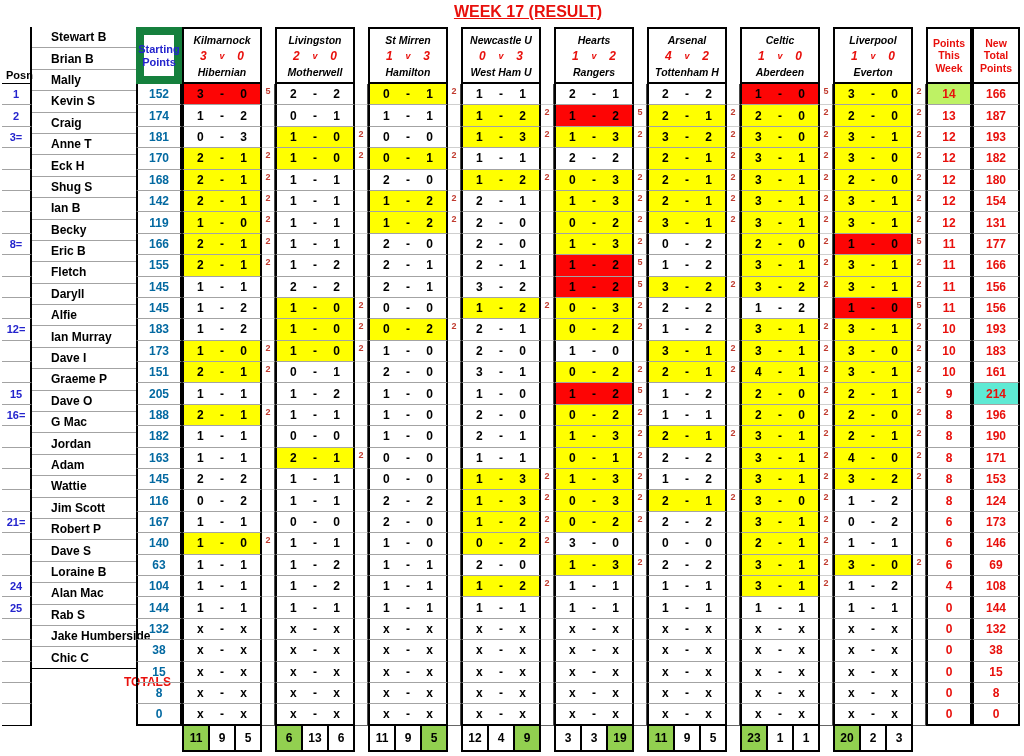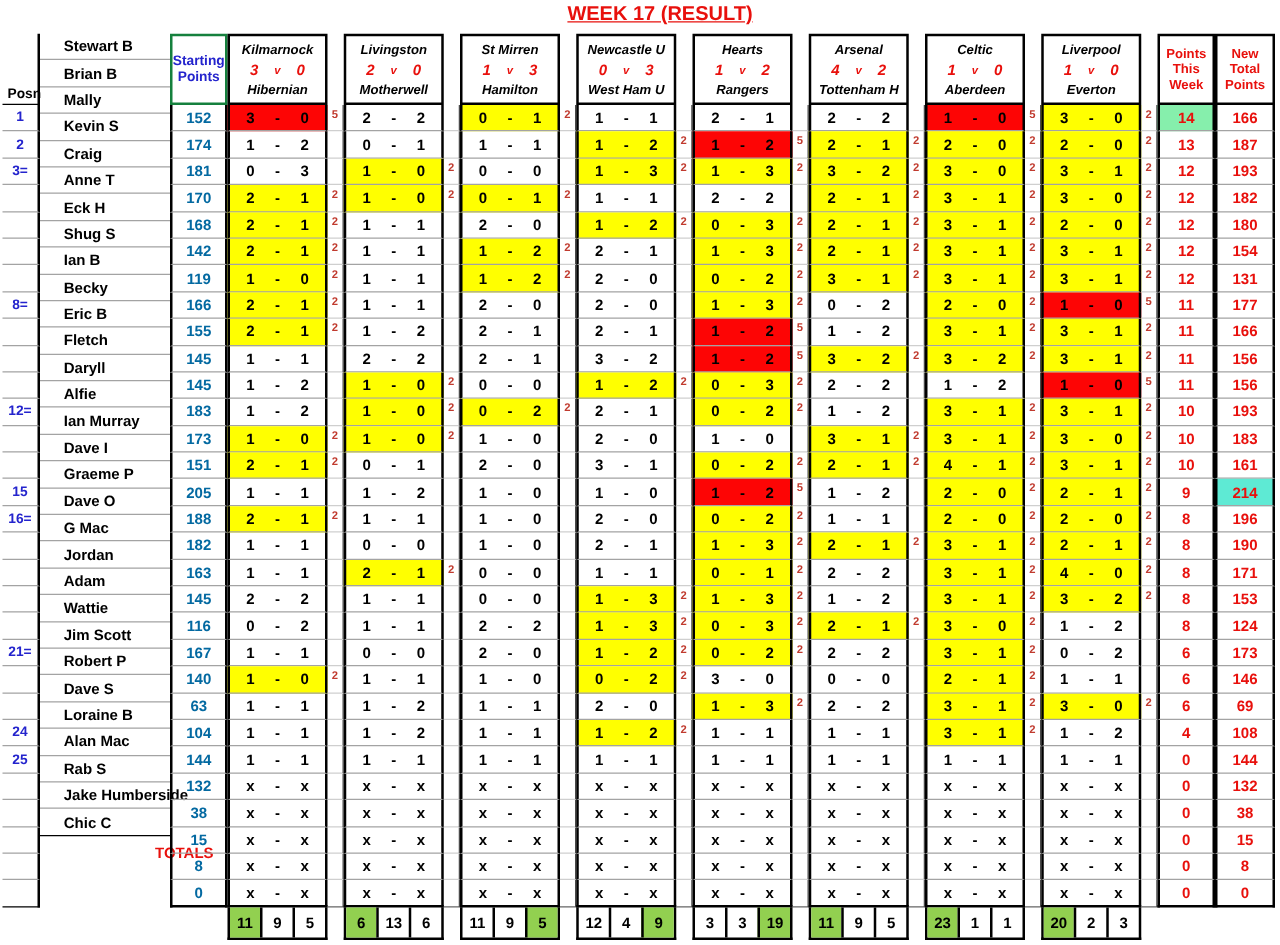--- a/index.html
+++ b/index.html
@@ -26,37 +26,37 @@
   .posn-cell{border-right:2px solid #000;border-bottom:1px solid #a3a3a3;
     justify-content:center;color:#2424cd;font-weight:bold;font-size:11px;}
   .posn-cell.last{border-bottom:1px solid #000;}
 
   .name-hdr{display:flex;align-items:flex-end;padding:0 0 2px 8px;font-size:11px;font-weight:bold;
     border-bottom:1px solid #000;}
   .name-cell{border-bottom:1px solid #a3a3a3;padding-left:19px;font-weight:bold;font-size:12px;white-space:nowrap;}
   .name-cell.last{border-bottom:1px solid #000;}
   .totals-label{color:#e8100c;font-weight:bold;font-size:12px;padding-left:92px;white-space:nowrap;overflow:visible;}
 
-  .start-hdr{border:2px solid #15803d;display:flex;flex-direction:column;justify-content:center;align-items:center;
+  .start-hdr{border:8px solid #15803d;display:flex;flex-direction:column;justify-content:center;align-items:center;
     color:#2424cd;font-weight:bold;font-size:11px;line-height:13px;}
   .start-cell{border-left:2px solid #000;border-right:2px solid #000;border-bottom:1px solid #a3a3a3;
     justify-content:center;color:#0369a1;font-weight:bold;font-size:12px;}
   .start-cell.last{border-bottom:2px solid #000;}
 
   .fx-hdr{border:2px solid #000;display:flex;flex-direction:column;justify-content:center;font-style:italic;}
   .fx-team{font-size:10.5px;font-weight:bold;text-align:center;line-height:16px;color:#000;white-space:nowrap;}
   .fx-score{display:flex;justify-content:space-between;align-items:center;padding:0 16px;
     color:#e8100c;font-weight:bold;font-size:12px;line-height:16px;}
   .fx-v{font-size:9px;}
   .score-cell{border-left:2px solid #000;border-right:2px solid #000;border-bottom:1px solid #a3a3a3;
     justify-content:space-between;padding:0 13px;font-weight:bold;font-size:12px;}
   .score-cell.last{border-bottom:2px solid #000;}
   .bg-yellow{background:#ffff00;}
   .bg-red{background:#fd0505;}
-  .bg-lightgreen{background:#86efac;}
+  .bg-lightgreen{background:#bef264;}
   .bg-green{background:#5eead4;}
 
   .sup-hdr{}
   .sup-cell{border-right:1px solid #4a4a4a;border-bottom:1px solid #cfcfcf;
     justify-content:center;align-items:flex-start;padding-top:2px;
     font-size:9px;font-weight:bold;color:#c03a2e;}
   .sup-cell.last{border-bottom:1px solid #666;}
 
   .pts-hdr{border:2px solid #000;display:flex;flex-direction:column;justify-content:center;align-items:center;
     color:#e8100c;font-weight:bold;font-size:10.5px;line-height:12.5px;}

